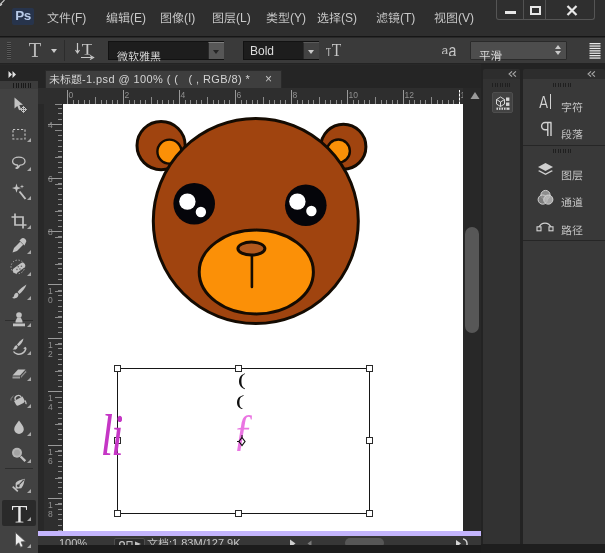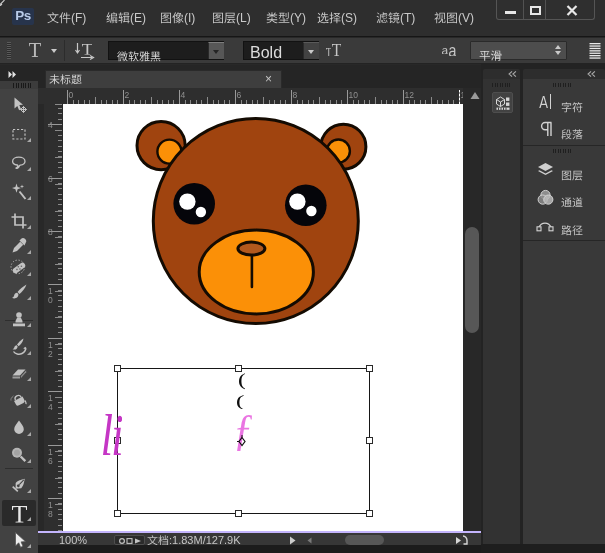--- a/index.html
+++ b/index.html
@@ -109,21 +109,21 @@
             <path transform="translate(2000 0) scale(1,-1)" d="M705 807C727 760 748 698 755 656H602C625 709 646 765 663 820L597 837C559 705 497 573 423 486C431 479 441 467 450 456H390V717H465V788H75V717H321V456H150C164 524 179 607 190 674L124 680C110 587 87 460 68 384H262C206 259 113 128 30 58C46 45 70 20 82 3C168 82 262 220 321 359V26C321 11 316 6 301 6C285 5 234 5 178 7C187 -14 198 -45 200 -65C275 -65 323 -63 350 -51C379 -39 390 -18 390 26V384H475V434C493 457 511 483 528 511V-80H596V-22H956V48H803V185H929V250H803V388H929V453H803V588H945V656H766L816 677C808 719 786 782 761 830ZM596 388H736V250H596ZM596 453V588H736V453ZM596 185H736V48H596Z"></path>
             <path transform="translate(3000 0) scale(1,-1)" d="M282 696C311 649 337 586 346 546L398 567C390 607 362 667 332 713ZM658 714C641 667 607 598 581 556L629 536C656 576 689 638 717 692ZM340 90C351 37 358 -32 358 -74L431 -65C431 -24 422 44 410 96ZM546 88C568 36 591 -32 599 -74L674 -56C664 -15 640 52 616 102ZM749 92C797 39 853 -35 878 -81L951 -53C924 -6 866 66 818 117ZM168 117C144 54 101 -13 57 -52L126 -84C174 -38 215 34 240 99ZM227 739H461V521H227ZM536 739H766V521H536ZM55 224V157H946V224H536V314H861V376H536V458H841V802H155V458H461V376H138V314H461V224Z"></path>
           </g>
         </svg></div>
     <div class="ab" style="left:99px;top:0;width:16px;height:17px;background:#575757;border-left:1px solid #2a2a2a;border-top:1px solid #7e7e7e">
         <div class="ab" style="left:4px;top:7px;width:0;height:0;border-left:3.5px solid transparent;border-right:3.5px solid transparent;border-top:4px solid #252525"></div>
       </div>
   </div>
 
   <div class="ab" style="left:243px;top:3px;width:76px;height:19px;background:#1d1d1d;border:1px solid #121212">
-    <div class="ab" style="left:6px;top:2px;font-size:16px;color:#ddd">Bold</div>
+    <div class="ab" style="left:6px;top:2px;font-size:12px;color:#ddd">Bold</div>
     <div class="ab" style="left:59px;top:0;width:16px;height:17px;background:#424242;border-left:1px solid #2a2a2a;border-top:1px solid #5a5a5a">
         <div class="ab arrdn" style="left:4px;top:7px"></div>
       </div>
   </div>
 
 <div class="ab" style="left:325.5px;top:9.5px">
       <svg width="5.5" height="8.5" viewBox="37 -1341 1180 1341" preserveAspectRatio="none">
         <path fill="#c6c6c6" d="M315 0V-53L528 -80V-1255H477Q224 -1255 131 -1235L104 -1026H37V-1341H1217V-1026H1149L1122 -1235Q1092 -1242 991 -1248Q890 -1253 770 -1253H721V-80L934 -53V0Z"></path>
       </svg>
     </div>
@@ -169,21 +169,21 @@
 </div>
 
 <div class="ab" style="left:0;top:65px;width:605px;height:23px;background:#252525">
   <div class="ab" style="left:45px;top:5px;width:237px;height:18px;background:#3e3e3e;border:1px solid #2a2a2a;border-bottom:none">
     <div class="ab" style="left:3px;top:2px;font-size:11px;color:#d4d4d4;white-space:nowrap;letter-spacing:0.4px"><svg class="cj" width="33" height="11" viewBox="0 -860 3000 1000">
           <g fill="#d4d4d4">
             <path transform="scale(1,-1)" d="M459 839V676H133V602H459V429H62V355H416C326 226 174 101 34 39C51 24 76 -5 89 -24C221 44 362 163 459 296V-80H538V300C636 166 778 42 911 -25C924 -5 949 25 966 40C826 101 673 226 581 355H942V429H538V602H874V676H538V839Z"></path>
             <path transform="translate(1000 0) scale(1,-1)" d="M466 764V693H902V764ZM779 325C826 225 873 95 888 16L957 41C940 120 892 247 843 345ZM491 342C465 236 420 129 364 57C381 49 411 28 425 18C479 94 529 211 560 327ZM422 525V454H636V18C636 5 632 1 617 0C604 0 557 -1 505 1C515 -22 526 -54 529 -76C599 -76 645 -74 674 -62C703 -49 712 -26 712 17V454H956V525ZM202 840V628H49V558H186C153 434 88 290 24 215C38 196 58 165 66 145C116 209 165 314 202 422V-79H277V444C311 395 351 333 368 301L412 360C392 388 306 498 277 531V558H408V628H277V840Z"></path>
             <path transform="translate(2000 0) scale(1,-1)" d="M176 615H380V539H176ZM176 743H380V668H176ZM108 798V484H450V798ZM695 530C688 271 668 143 458 77C471 65 488 42 494 27C722 103 751 248 758 530ZM730 186C793 141 870 75 908 33L954 79C914 120 835 183 774 226ZM124 302C119 157 100 37 33 -41C49 -49 77 -68 88 -78C125 -30 149 28 164 98C254 -35 401 -58 614 -58H936C940 -39 952 -9 963 6C905 4 660 4 615 4C495 5 395 11 317 43V186H483V244H317V351H501V410H49V351H252V81C222 105 197 136 178 176C183 214 186 255 188 298ZM540 636V215H603V579H841V219H907V636H719C731 664 744 699 757 733H955V794H499V733H681C672 700 661 664 650 636Z"></path>
           </g>
-        </svg></div>
+        </svg><span>-1.psd @ 100% ( (&nbsp;&nbsp; ( , RGB/8) *</span></div>
     <div class="ab" style="left:219px;top:1px;font-size:12px;color:#c4c4c4">×</div>
   </div>
 </div>
 
 <div class="ab" style="left:0;top:65px;width:38px;height:488px;background:#424242">
   <div class="ab" style="left:0;top:0;width:38px;height:16px;background:#252525"></div>
   <svg class="ab" style="left:8px;top:6px" width="9" height="7" viewBox="0 0 9 7">
       <path d="M0.5 0 L4 3.5 L0.5 7 Z M4.5 0 L8 3.5 L4.5 7 Z" fill="#e2e2e2"></path>
     </svg>
   <div class="ab" style="left:0;top:16px;width:38px;height:8px;background:#3c3c3c"></div>
@@ -412,21 +412,21 @@
 <svg class="ab" style="left:199px;top:347px" width="10" height="12" viewBox="0 0 10 12">
   <path d="M5 2.5 L8 6.5 L5 10.5 L2 6.5 Z" fill="none" stroke="#101010" stroke-width="1.2"></path>
   <path d="M5 0 L5 2.5 M2 6.5 L0 6.5" stroke="#101010" stroke-width="1"></path>
 </svg>
 
 <svg class="ab" style="left:432px;top:3px" width="10" height="9" viewBox="0 0 10 9">
       <path d="M5 1 L9.5 8 L0.5 8 Z" fill="#9a9a9a"></path>
     </svg>
 <div class="ab" style="left:427px;top:139px;width:14px;height:106px;background:#575757;border-radius:7px"></div>
 
-<div class="ab" style="left:0;top:443px;width:443px;height:14px;background:#373737;border-top:2px solid #c4b5fd">
+<div class="ab" style="left:0;top:443px;width:443px;height:14px;background:#373737;border-top:5px solid #c4b5fd">
   <div class="ab" style="left:21px;top:1px;font-size:11px;color:#c6c6c6">100%</div>
   <div class="ab" style="left:76px;top:2px;width:31px;height:10px;background:#2b2b2b;border:1px solid #4e4e4e;border-radius:2px">
     <svg class="ab" style="left:3px;top:1.5px" width="24" height="6" viewBox="0 0 24 6">
           <circle cx="4" cy="3" r="2.4" fill="none" stroke="#c2c2c2" stroke-width="1.2"></circle>
           <rect x="9" y="0.6" width="5" height="4.8" fill="none" stroke="#c2c2c2" stroke-width="1.1"></rect>
           <path d="M17 0.6 L23 3 L17 5.4" fill="#c2c2c2"></path>
         </svg>
   </div>
   <div class="ab" style="left:109px;top:1px;font-size:11px;color:#c6c6c6;white-space:nowrap"><svg class="cj" width="22" height="11" viewBox="0 -860 2000 1000">
           <g fill="#c6c6c6">

